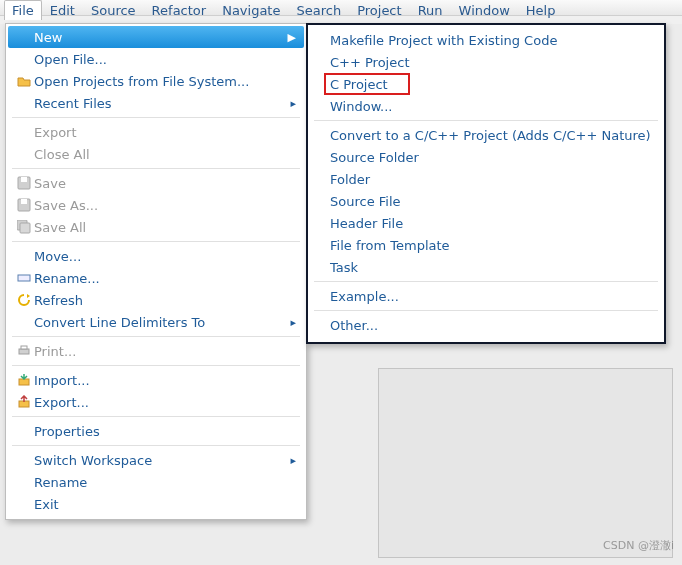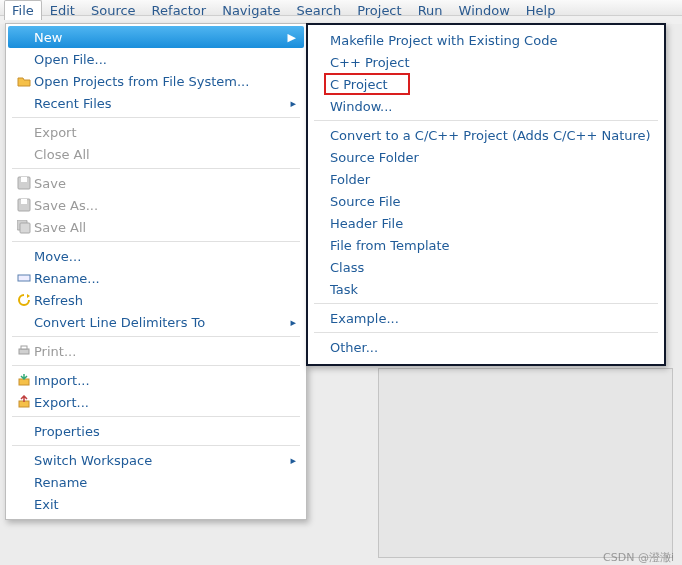--- a/index.html
+++ b/index.html
@@ -108,21 +108,21 @@
     top: 368px;
     left: 378px;
     width: 295px;
     height: 190px;
     background: #e6e6e6;
     border: 1px solid #c4c4c4;
   }
   .watermark {
     position: absolute;
     right: 8px;
-    bottom: 0;
+    bottom: 12px;
     font-size: 11px;
     color: rgba(120,120,120,0.7);
   }
   svg { display: block; }
 </style>
 </head>
 <body>
 
 <div class="content-bg"></div>
 <div class="content-pane"></div>
@@ -304,23 +304,20 @@
   <div class="menu-item">
     <span class="label">Source File</span>
   </div>
   <div class="menu-item">
     <span class="label">Header File</span>
   </div>
   <div class="menu-item">
     <span class="label">File from Template</span>
   </div>
   <div class="menu-item">
-    <span class="label">Class</span>
-  </div>
-  <div class="menu-item">
     <span class="label">Task</span>
   </div>
   <div class="sep"></div>
   <div class="menu-item">
     <span class="label">Example...</span>
   </div>
   <div class="sep"></div>
   <div class="menu-item">
     <span class="label">Other...</span>
   </div>

